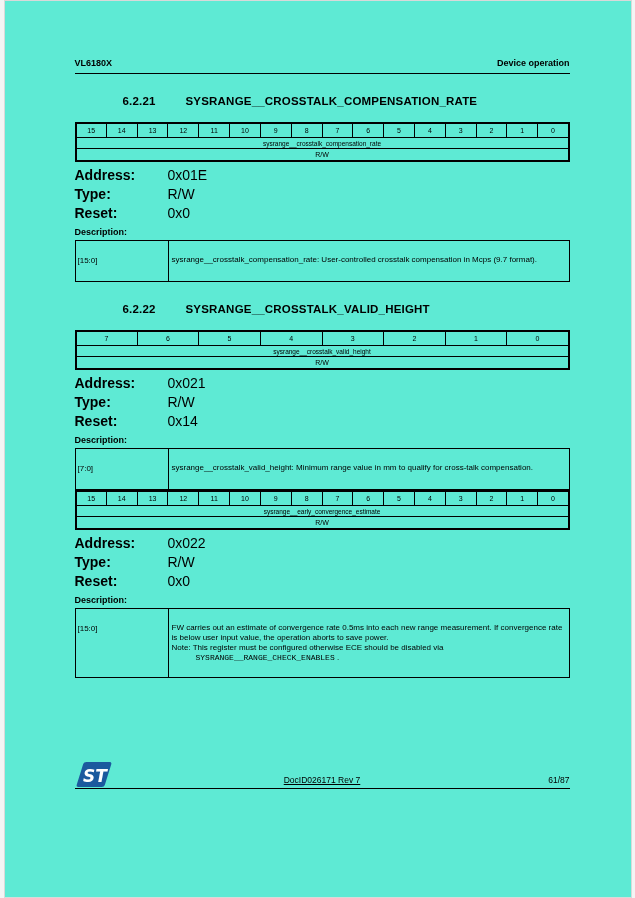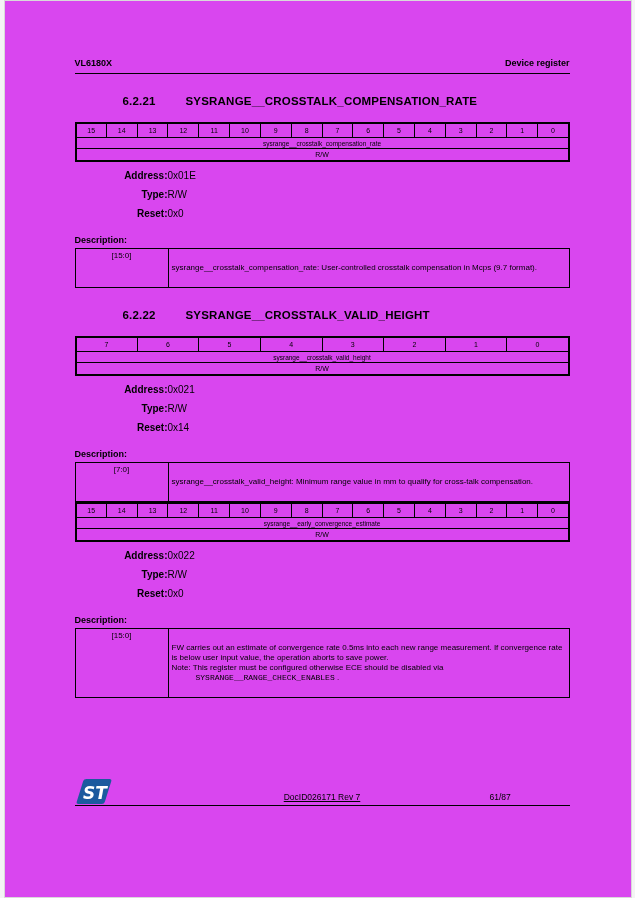--- a/index.html
+++ b/index.html
@@ -1,18 +1,18 @@
 <!DOCTYPE html>
 <html><head>
 <meta charset="utf-8">
 <style>
   html,body { margin:0; padding:0; background:#f4f4f4; }
   .page {
     position:relative; width:628px; height:898px; margin:0 auto;
-    background:#d946ef; border:1px solid #d9d9d9; box-sizing:border-box;
+    background:#5eead4; border:1px solid #d9d9d9; box-sizing:border-box;
     font-family:"Liberation Sans", sans-serif; color:#000;
   }
   .content { position:absolute; left:70px; top:0; width:495px; }
 
   
   .doc-header {
     margin-top:57px; padding-bottom:5px; border-bottom:1px solid #000;
     display:flex; justify-content:space-between;
     font-size:9px; font-weight:bold;
   }
@@ -22,52 +22,52 @@
   .sec-num { width:63px; flex:0 0 63px; }
 
   
   .bittable { width:495px; border-collapse:collapse; table-layout:fixed; border:2px solid #000; }
   .bittable td { border:1px solid #000; text-align:center; vertical-align:middle; padding:0; }
   .bittable .bitcell { height:13px; font-size:7px; }
   .bittable .fieldname { height:10px; font-size:6.5px; }
   .bittable .access { height:11px; font-size:7px; }
 
   
-  .kv { display:flex; font-size:10px; margin-top:8px; height:11px; line-height:11px;text-align:right; }
+  .kv { display:flex; font-size:14px; margin-top:8px; height:11px; line-height:11px; }
   .kv:first-of-type { margin-top:16px; }
   .kv .k { font-weight:bold; width:93px; flex:0 0 93px; }
-  .desclabel { font-size:9px; font-weight:bold; margin-top:16px; margin-bottom:3px; }
+  .desclabel { font-size:9px; font-weight:bold; margin-top:8px; margin-bottom:3px; }
 
   
   .desctable { width:495px; border-collapse:collapse; table-layout:fixed; border:1.5px solid #000; }
   .desctable td { border:1px solid #000; font-size:8px; line-height:10px; vertical-align:top; }
-  .desctable .bitscol { width:88px; text-align:center; padding:2px 2px; }
+  .desctable .bitscol { width:88px; text-align:left; padding:15px 2px; }
   .desctable .dtext { padding:14px 3px; }
   .mono { font-family:"Liberation Mono", monospace; font-size:8px; letter-spacing:0;margin-left:24px; }
 
   
   .doc-footer {
-    position:absolute; left:70px; top:776px; width:495px; height:28px;
+    position:absolute; left:70px; top:759px; width:495px; height:28px;
     border-bottom:1px solid #000;
     display:flex; align-items:flex-end; font-size:8.5px;
   }
   .foot-left { width:80px; flex:0 0 80px; }
   .foot-center { flex:1; text-align:center; padding-bottom:3px;text-decoration:underline; }
-  .foot-right { width:80px; flex:0 0 80px; padding-bottom:3px; }
+  .foot-right { width:80px; flex:0 0 80px; text-align:right; padding-bottom:3px; }
   .stlogo { display:block; }
 </style>
 </head>
 <body>
 
 <div class="page">
   <div class="content">
 
     <div class="doc-header">
       <span>VL6180X</span>
-      <span>Device register</span>
+      <span>Device operation</span>
     </div>
 
     <div class="sec-heading">
       <span class="sec-num">6.2.21</span>
       <span>SYSRANGE__CROSSTALK_COMPENSATION_RATE</span>
     </div>
     <table class="bittable">
       <tbody>
           <tr>
         <td class="bitcell">15</td>

